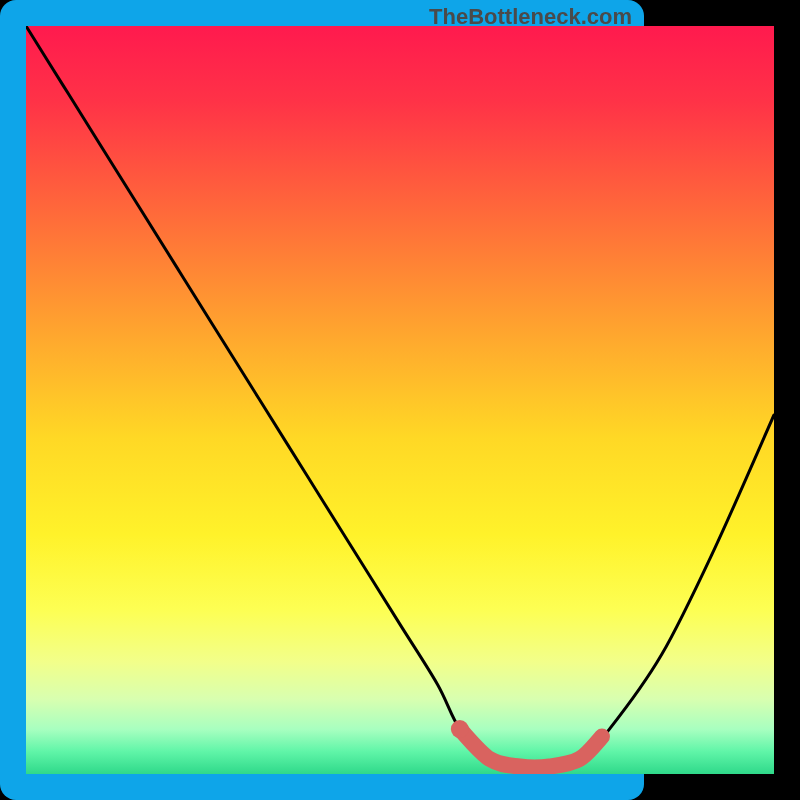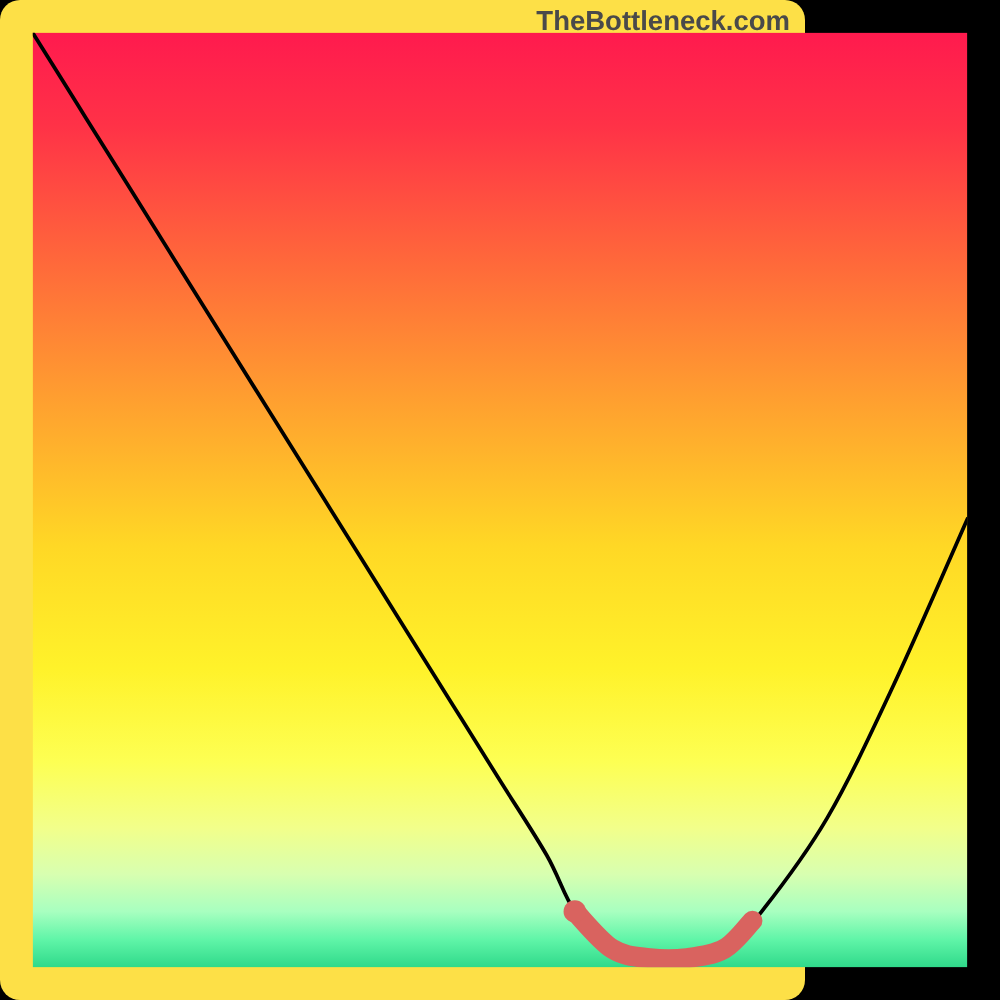--- a/index.html
+++ b/index.html
@@ -8,21 +8,21 @@
     background: #000;
     width: 800px;
     height: 800px;
     overflow: hidden;
     font-family: Arial, sans-serif;
   }
   .container {
     position: relative;
     width: 644px;
     height: 800px;
-    background: #fde047;
+    background: #0ea5e9;
     border-radius: 16px;
   }
   .watermark {
     position: absolute;
     top: 4px;
     right: 12px;
     color: #4a4a4a;
     font-size: 22px;
     font-weight: bold;
     z-index: 10;

